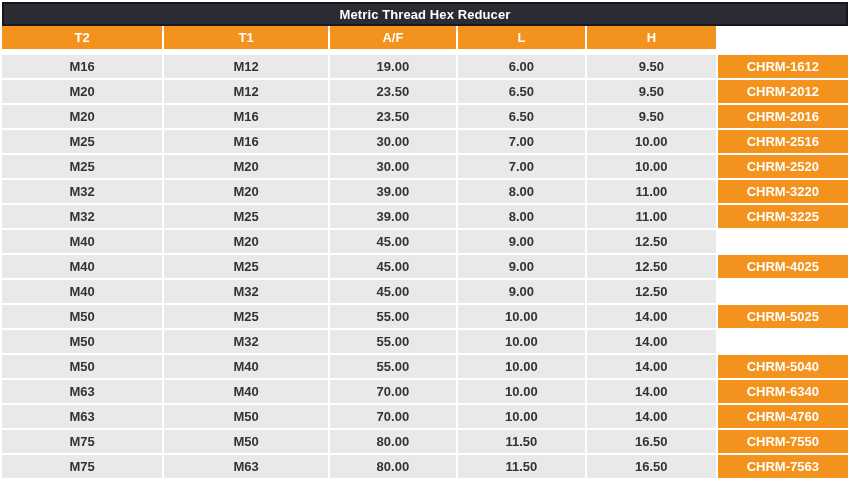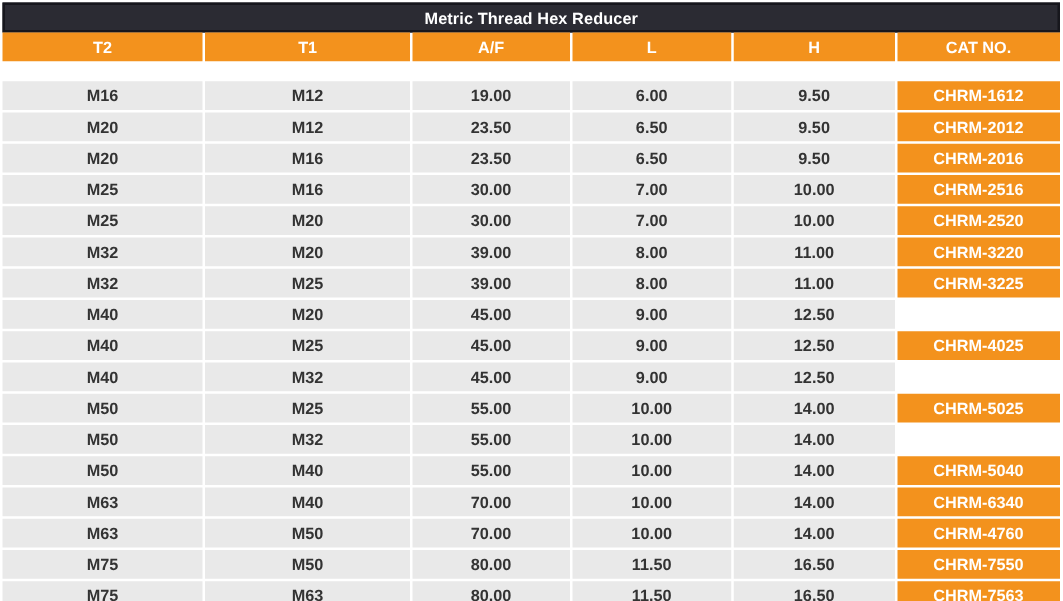--- a/index.html
+++ b/index.html
@@ -35,21 +35,21 @@
   }
   
   .grid-row {
     display: grid;
     grid-template-columns: 162fr 166fr 127fr 129fr 130fr 132fr;
     column-gap: 2px;
   }
   
   .thead {
     height: 23px;
-    margin-bottom: 16px;
+    margin-bottom: 6px;
   }
   .thead .hcell {
     background: #f3921d;
     color: #ffffff;
     font-size: 13px;
     font-weight: 700;
     display: flex;
     align-items: center;
     justify-content: center;
   }
@@ -80,21 +80,20 @@
   <div class="title-bar">
     <span>Metric Thread Hex Reducer</span>
   </div>
 
   <div class="grid-row thead">
     <div class="hcell">T2</div>
     <div class="hcell">T1</div>
     <div class="hcell">A/F</div>
     <div class="hcell">L</div>
     <div class="hcell">H</div>
-    <div class="hcell">CAT NO.</div>
   </div>
 
   <div id="table-body">
       <div class="grid-row trow">
         <div class="tcell">M16</div>
         <div class="tcell">M12</div>
         <div class="tcell">19.00</div>
         <div class="tcell">6.00</div>
         <div class="tcell">9.50</div>
         <div class="tcell cat">CHRM-1612</div>

